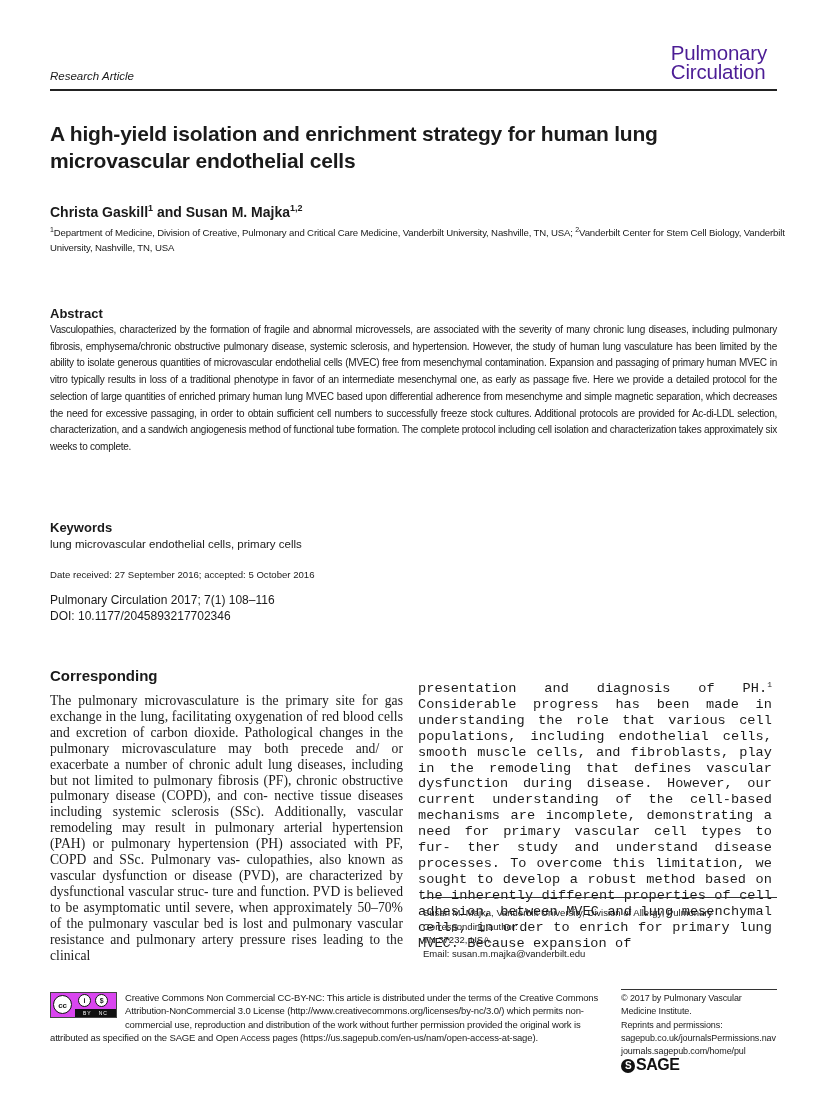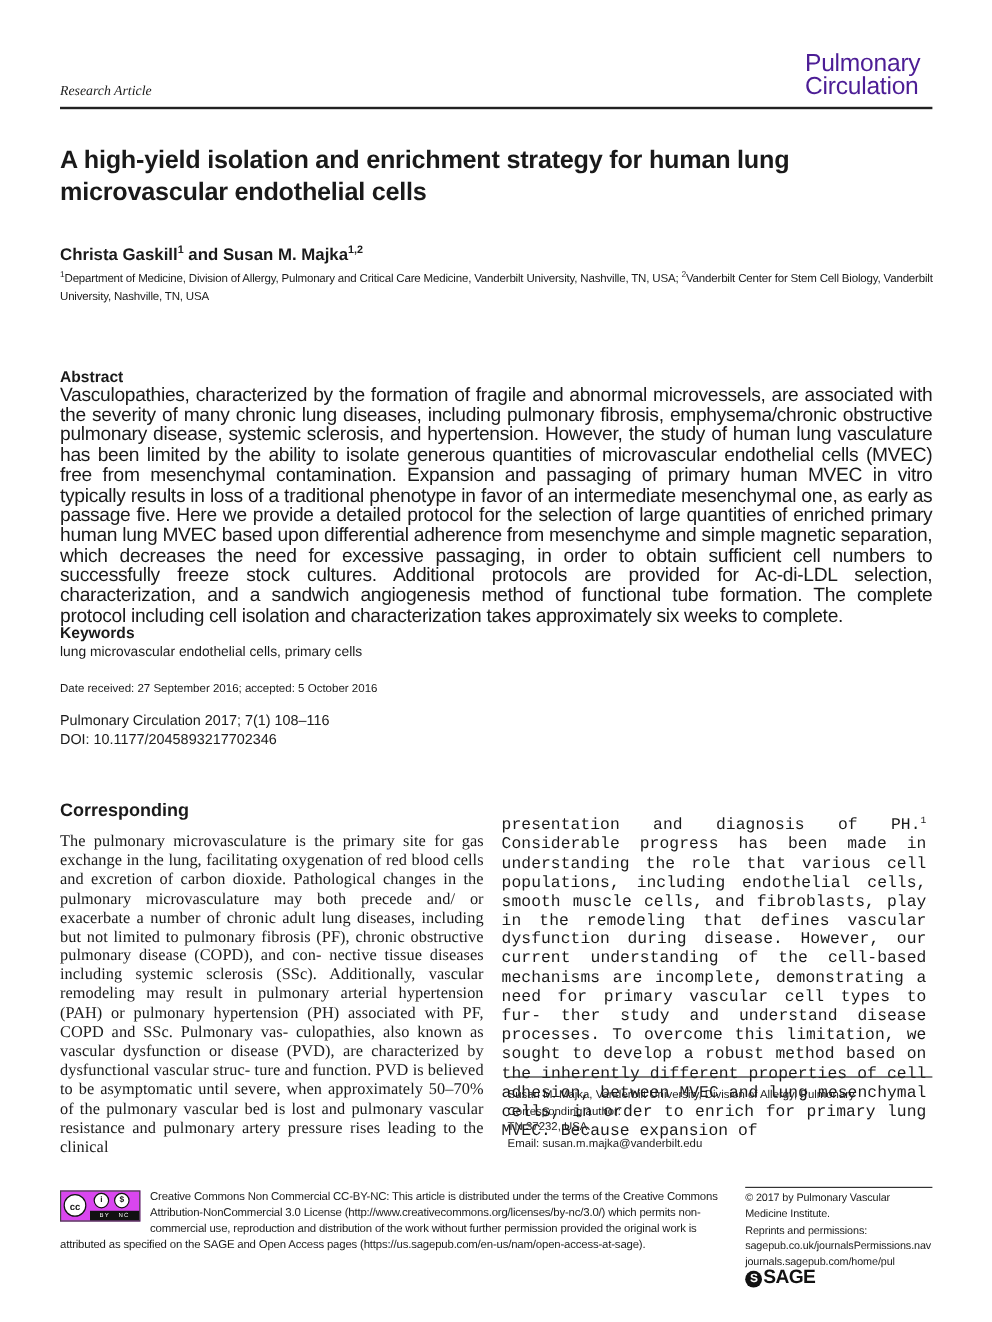--- a/index.html
+++ b/index.html
@@ -1,31 +1,31 @@
 <!DOCTYPE html>
 <html><head>
 <meta charset="utf-8">
 <style>
   html, body { margin:0; padding:0; background:#ffffff; }
   body { width:827px; height:1102px; position:relative; overflow:hidden; color:#1a1a1a; }
   .abs { position:absolute; }
 
-  .header-label { left:50px; top:70px; font-size:11.5px; font-style:italic; font-family:Liberation Serif, serif; }
+  .header-label { left:50px; top:70px; font-size:11.5px; font-style:italic; font-family:Liberation Sans, sans-serif; }
   .journal-logo { right:60px; top:43px; text-align:left; font-family:"Liberation Sans", sans-serif; font-size:20.5px; line-height:19px; color:#4c1d95; letter-spacing:-0.2px; }
   .header-rule { left:50px; top:89px; width:727px; height:1.5px; background:#222; }
 
   .title { left:50px; top:120px; width:740px; font-family:"Liberation Sans", sans-serif; font-weight:bold; font-size:21px; line-height:27px; letter-spacing:-0.2px; }
 
   .authors { left:50px; top:203px; font-family:"Liberation Sans", sans-serif; font-weight:bold; font-size:14px; }
   .authors sup { font-size:9px; vertical-align:6px; font-weight:bold; }
   .affil { left:50px; top:222px; width:735px; font-family:"Liberation Sans", sans-serif; font-size:9.6px; line-height:15px; letter-spacing:-0.15px; }
   .affil sup { font-size:7px; vertical-align:4px; }
 
   .abstract-head { left:50px; top:306px; font-family:"Liberation Sans", sans-serif; font-weight:bold; font-size:13px; }
-  .abstract-body { left:50px; top:322px; width:727px; font-family:"Liberation Sans", sans-serif; font-size:16px; line-height:16.7px; text-align:justify; letter-spacing:-0.25px; }
+  .abstract-body { left:50px; top:322px; width:727px; font-family:"Liberation Sans", sans-serif; font-size:10px; line-height:16.7px; text-align:justify; letter-spacing:-0.25px; }
 
   .kw-head { left:50px; top:520px; font-family:"Liberation Sans", sans-serif; font-weight:bold; font-size:13px; }
   .kw-body { left:50px; top:538px; font-family:"Liberation Sans", sans-serif; font-size:11.5px; }
   .dates { left:50px; top:569px; font-family:"Liberation Sans", sans-serif; font-size:9.6px; }
   .citation { left:50px; top:592px; font-family:"Liberation Sans", sans-serif; font-size:12px; line-height:16px; }
 
   .intro-head { left:50px; top:667px; font-family:"Liberation Sans", sans-serif; font-weight:bold; font-size:15px; }
   .col { font-family:"Liberation Serif", serif; font-size:13.6px; line-height:15.9px; text-align:justify; letter-spacing:0.05px; }
   .col-left { left:50px; top:693px; width:353px; }
   .col-right { left:418px; top:677px; width:354px;font-family:Liberation Mono, monospace; }
@@ -55,21 +55,21 @@
   <div>Circulation</div>
 </div>
 <div class="abs header-rule"></div>
 
 <div class="abs title">A high-yield isolation and enrichment strategy for human lung microvascular endothelial cells</div>
 
 <div class="abs authors">
   <span>Christa Gaskill</span><sup>1</sup><span style="white-space:pre"> and </span><span>Susan M. Majka</span><sup>1,2</sup>
 </div>
 <div class="abs affil">
-  <sup>1</sup><span>Department of Medicine, Division of Allergy, Pulmonary and Critical Care Medicine, Vanderbilt University, Nashville, TN, USA; </span><sup>2</sup><span>Vanderbilt Center for Stem Cell Biology, Vanderbilt University, Nashville, TN, USA</span>
+  <sup>1</sup><span>Department of Medicine, Division of Creative, Pulmonary and Critical Care Medicine, Vanderbilt University, Nashville, TN, USA; </span><sup>2</sup><span>Vanderbilt Center for Stem Cell Biology, Vanderbilt University, Nashville, TN, USA</span>
 </div>
 
 <div class="abs abstract-head">Abstract</div>
 <div class="abs abstract-body">Vasculopathies, characterized by the formation of fragile and abnormal microvessels, are associated with the severity of many chronic lung diseases, including pulmonary fibrosis, emphysema/chronic obstructive pulmonary disease, systemic sclerosis, and hypertension. However, the study of human lung vasculature has been limited by the ability to isolate generous quantities of microvascular endothelial cells (MVEC) free from mesenchymal contamination. Expansion and passaging of primary human MVEC in vitro typically results in loss of a traditional phenotype in favor of an intermediate mesenchymal one, as early as passage five. Here we provide a detailed protocol for the selection of large quantities of enriched primary human lung MVEC based upon differential adherence from mesenchyme and simple magnetic separation, which decreases the need for excessive passaging, in order to obtain sufficient cell numbers to successfully freeze stock cultures. Additional protocols are provided for Ac-di-LDL selection, characterization, and a sandwich angiogenesis method of functional tube formation. The complete protocol including cell isolation and characterization takes approximately six weeks to complete.</div>
 
 <div class="abs kw-head">Keywords</div>
 <div class="abs kw-body">lung microvascular endothelial cells, primary cells</div>
 <div class="abs dates">Date received: 27 September 2016; accepted: 5 October 2016</div>
 <div class="abs citation">
   <div>Pulmonary Circulation 2017; 7(1) 108–116</div>

